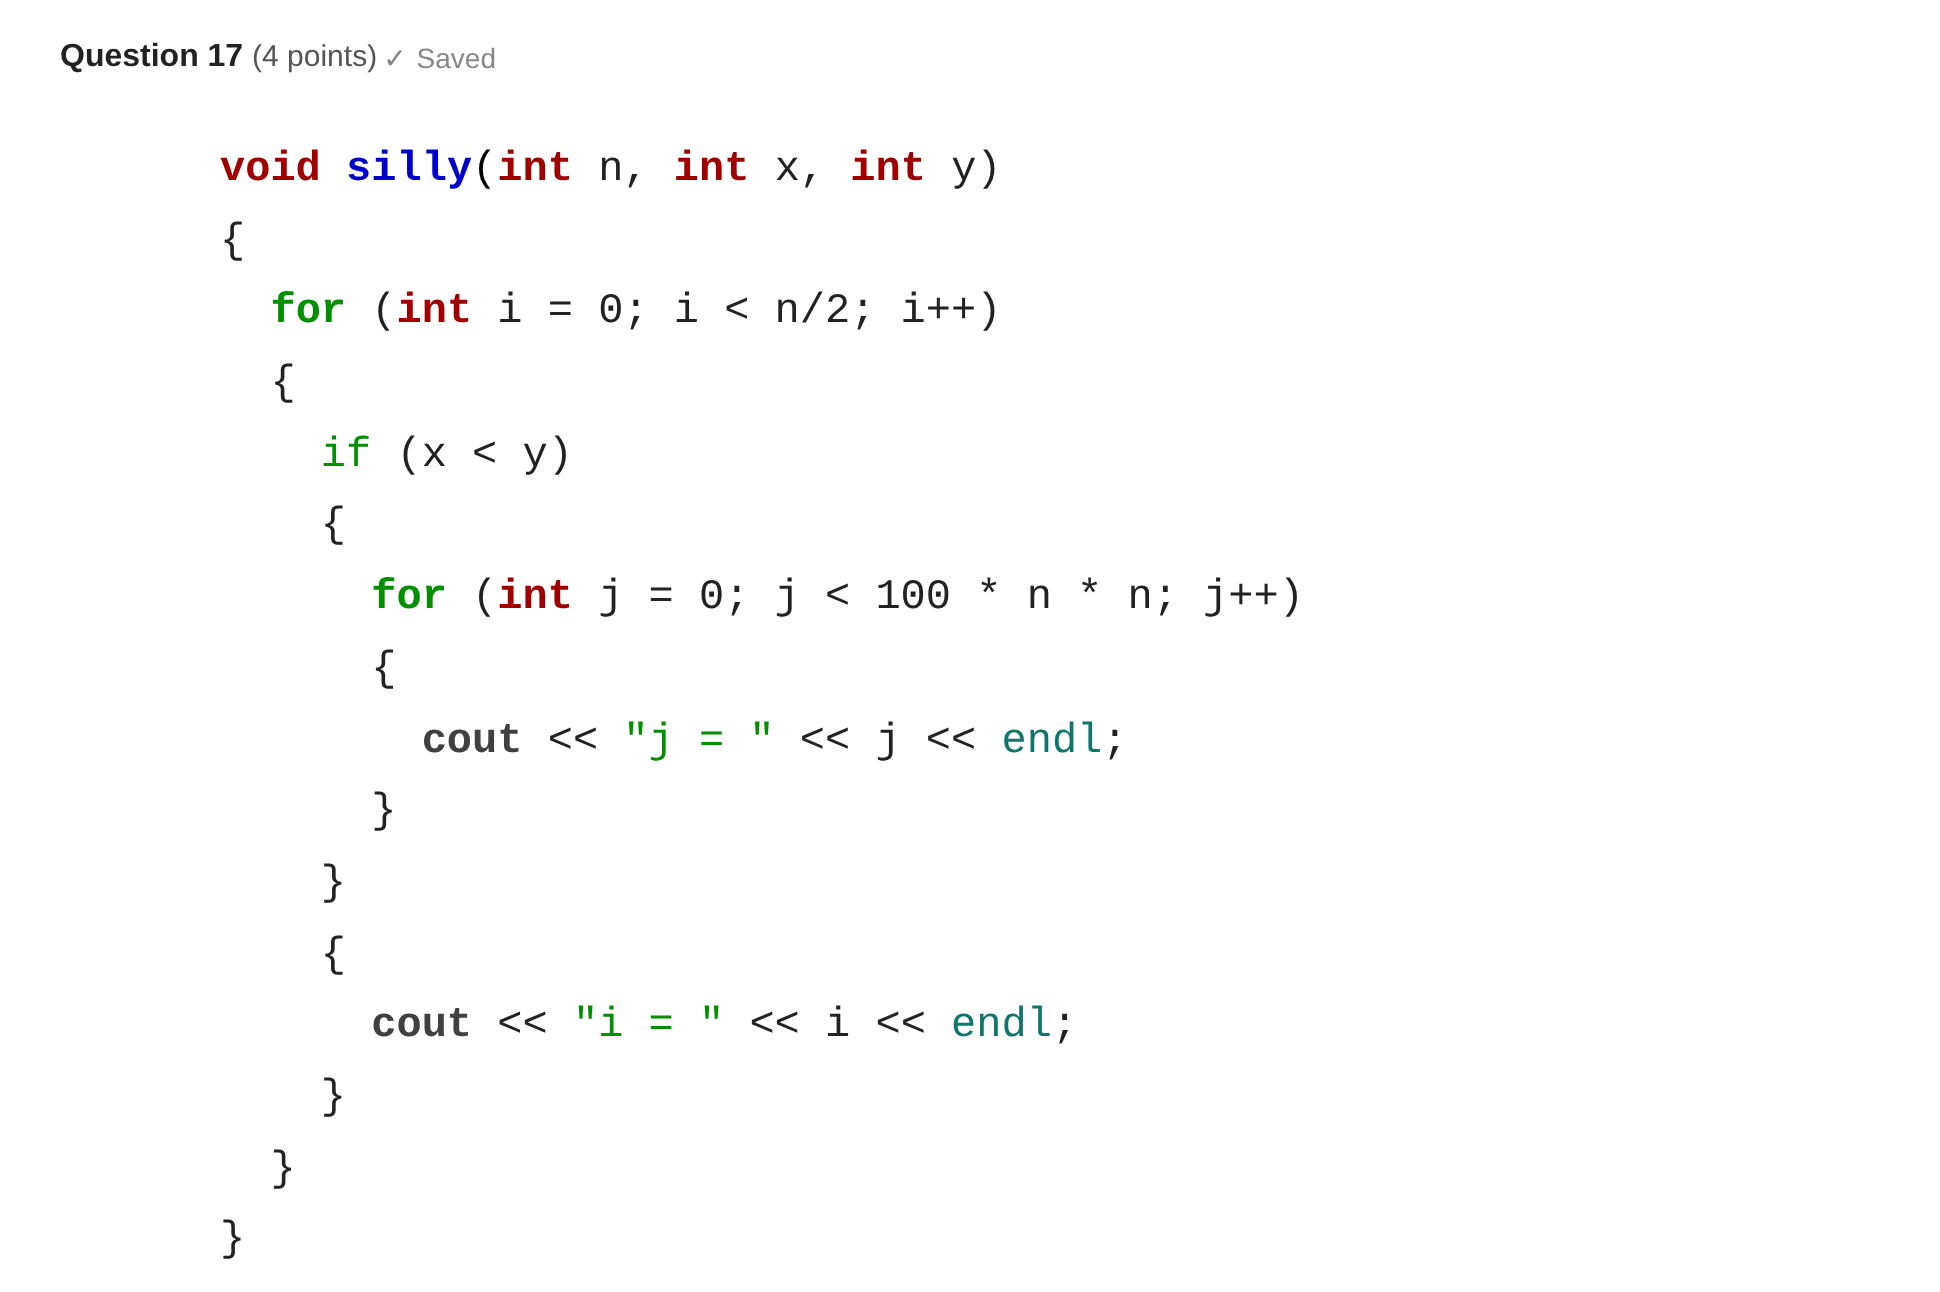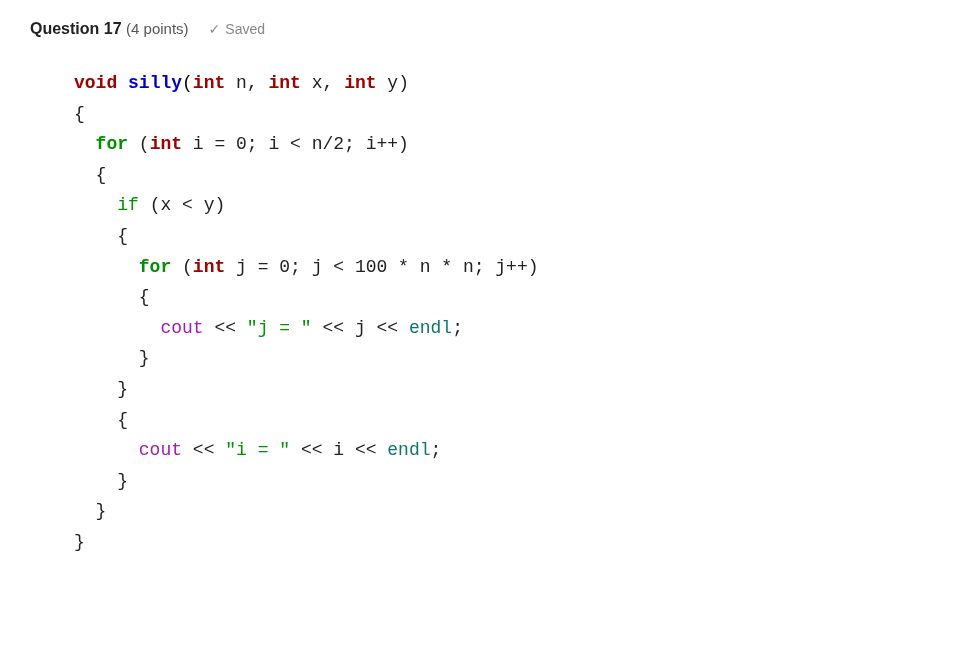--- a/index.html
+++ b/index.html
@@ -12,21 +12,21 @@
       background: #ffffff;
       font-family: -apple-system, BlinkMacSystemFont, "Segoe UI", sans-serif;
       width: 970px;
       min-height: 646px;
       padding: 20px 30px;
     }
 
     .question-header {
       display: flex;
       align-items: center;
-      gap: 20px;
+      gap: 3px;
       margin-bottom: 30px;
     }
 
     .question-title {
       font-size: 16px;
       font-weight: 600;
       color: #222;
     }
 
     .question-points {
@@ -42,38 +42,38 @@
       color: #888;
       font-size: 14px;
     }
 
     .check-icon {
       color: #888;
       font-size: 14px;
     }
 
     .code-container {
-      margin-left: 44px;
+      margin-left: 80px;
       margin-top: 20px;
       font-family: "Courier New", Courier, monospace;
-      font-size: 18px;
+      font-size: 21px;
       line-height: 1.7;
     }
 
     .code-line {
       display: block;
       white-space: pre;
     }
 
     .kw-void { color: #a00000; font-weight: bold; }
     .kw-for { color: #009000; font-weight: bold; text-align: center; }
     .kw-int { color: #a00000; font-weight: bold; }
     .kw-if { color: #009000; font-weight: normal; }
     .kw-else { color: #009000; font-weight: bold; }
-    .kw-cout { color: #a21caf; font-weight: normal; }
+    .kw-cout { color: #404040; font-weight: bold; }
     .kw-endl { color: #0f766e; font-weight: normal; }
     .fn-name { color: #0000cc; font-weight: bold; }
     .str { color: #009000; }
     .plain { color: #222; }
   </style>
 </head>
 <body>
 
 <div class="question-header">
   <span class="question-title">

